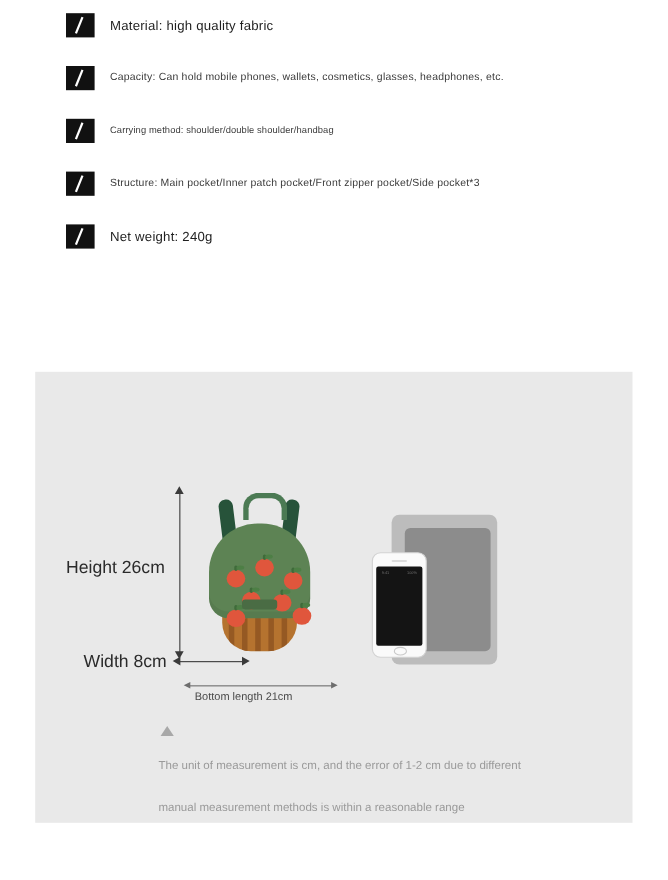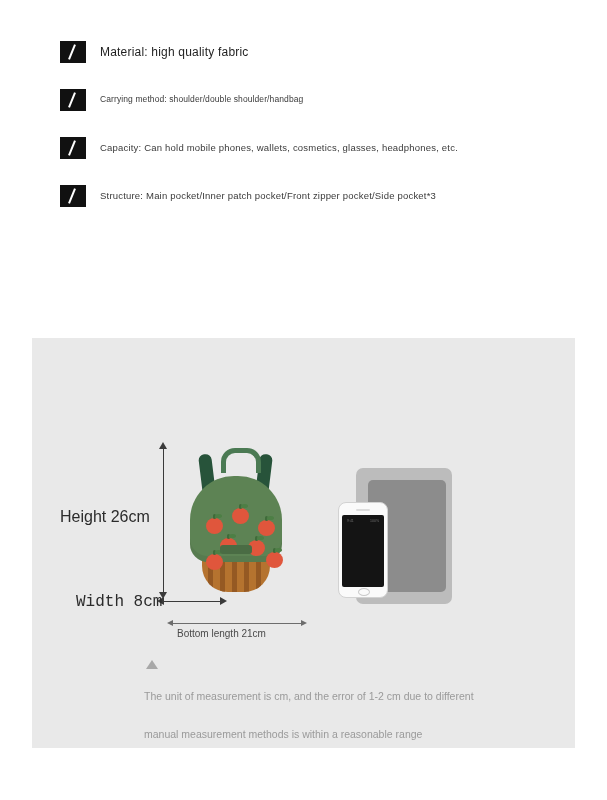--- a/index.html
+++ b/index.html
@@ -15,21 +15,21 @@
     position: relative;
     overflow: hidden;
   }
 
   
   .spec-list {
     position: absolute;
     left: 0;
     top: 0;
     width: 607px;
-    padding-top: 37px;
+    padding-top: 8px;
   }
   .spec-row {
     display: flex;
     align-items: center;
     min-height: 30px;
     margin-bottom: 18px;
   }
   .spec-bullet {
     width: 26px;
     height: 22px;
@@ -247,21 +247,21 @@
   .dim-b::before { left: -5px; border-right: 6px solid #6d6d6d; }
   .dim-b::after { right: -5px; border-left: 6px solid #6d6d6d; }
 
   .label {
     position: absolute;
     font-size: 16px;
     color: #2b2b2b;
     white-space: nowrap;
   }
   .label-height { left: -72px; top: 70px; }
-  .label-width { left: -56px; top: 155px; font-family: Liberation Mono, monospace; }
+  .label-width { left: -56px; top: 155px; }
   .label-bottom { left: 45px; top: 190px; font-size: 10px; color: #4a4a4a; }
 
   
   .devices {
     position: absolute;
     left: 300px;
     top: 130px;
     width: 120px;
     height: 145px;
   }
@@ -364,33 +364,37 @@
 
 <div class="spec-list">
 
   <div class="spec-row">
     <div class="spec-bullet"></div>
     <div class="spec-text bold">Material: high quality fabric</div>
   </div>
 
   <div class="spec-row">
     <div class="spec-bullet"></div>
-    <div class="spec-text small">Carrying method: shoulder/double shoulder/handbag</div>
+    <div class="spec-text medium">Capacity: Can hold mobile phones, wallets, cosmetics, glasses, headphones, etc.</div>
   </div>
 
   <div class="spec-row">
     <div class="spec-bullet"></div>
-    <div class="spec-text medium">Capacity: Can hold mobile phones, wallets, cosmetics, glasses, headphones, etc.</div>
+    <div class="spec-text small">Carrying method: shoulder/double shoulder/handbag</div>
   </div>
 
   <div class="spec-row">
     <div class="spec-bullet"></div>
     <div class="spec-text medium">Structure: Main pocket/Inner patch pocket/Front zipper pocket/Side pocket*3</div>
   </div>
 
+  <div class="spec-row">
+    <div class="spec-bullet"></div>
+    <div class="spec-text bold">Net weight: 240g</div>
+  </div>
 
 
 </div>
 
 <div class="panel">
 
   <div class="product-area">
 
     <div class="dim-v"></div>
     <div class="dim-h"></div>

